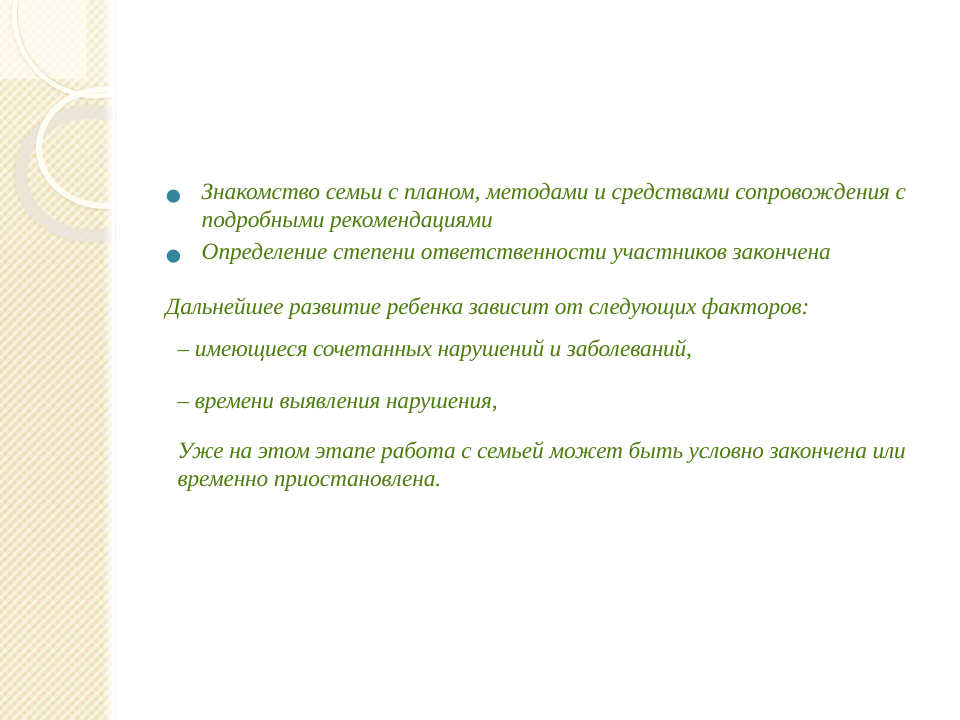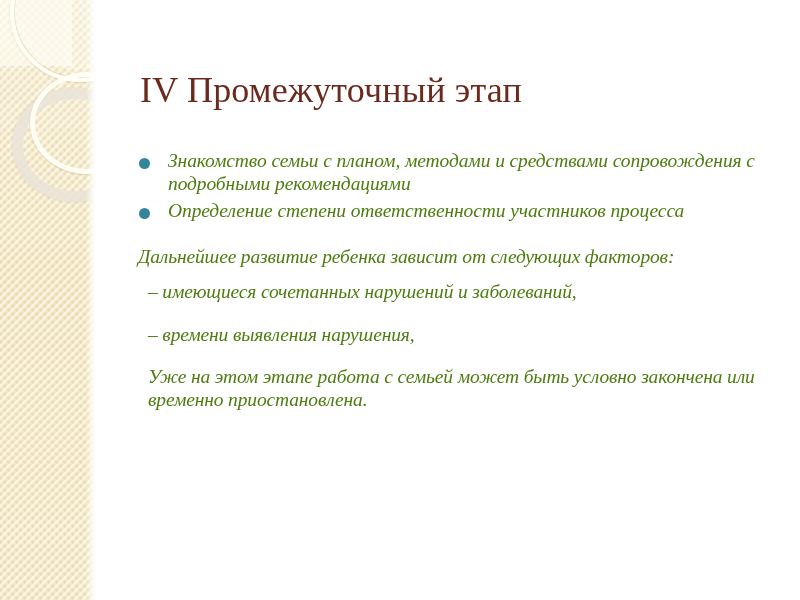--- a/index.html
+++ b/index.html
@@ -187,32 +187,31 @@
 <div id="slide">
 
   <div id="sidebar">
     <div class="deco-rect"></div>
     <div class="deco-ring-top-fill"></div>
     <div class="deco-ring-top"></div>
     <div class="deco-ring-mid"></div>
     <div class="deco-ring-low"></div>
   </div>
 
-  <h1 id="title">IV Промежуточный этап</h1>
 
   <div id="body">
 
     <div class="bullet-item">
       <span class="bullet-dot"></span>
       <span>Знакомство семьи с планом, методами и средствами сопровождения с подробными рекомендациями</span>
     </div>
 
     <div class="bullet-item">
       <span class="bullet-dot"></span>
-      <span>Определение степени ответственности участников процесса</span>
+      <span>Определение степени ответственности участников закончена</span>
     </div>
 
     <p class="para">Дальнейшее развитие ребенка зависит от следующих факторов:</p>
 
     <p class="dash-item">– имеющиеся сочетанных нарушений и заболеваний,</p>
     <p class="dash-item">– времени выявления нарушения,</p>
 
     <p class="para-last">Уже на этом этапе работа с семьей может быть условно закончена или временно приостановлена.</p>
 
   </div>

